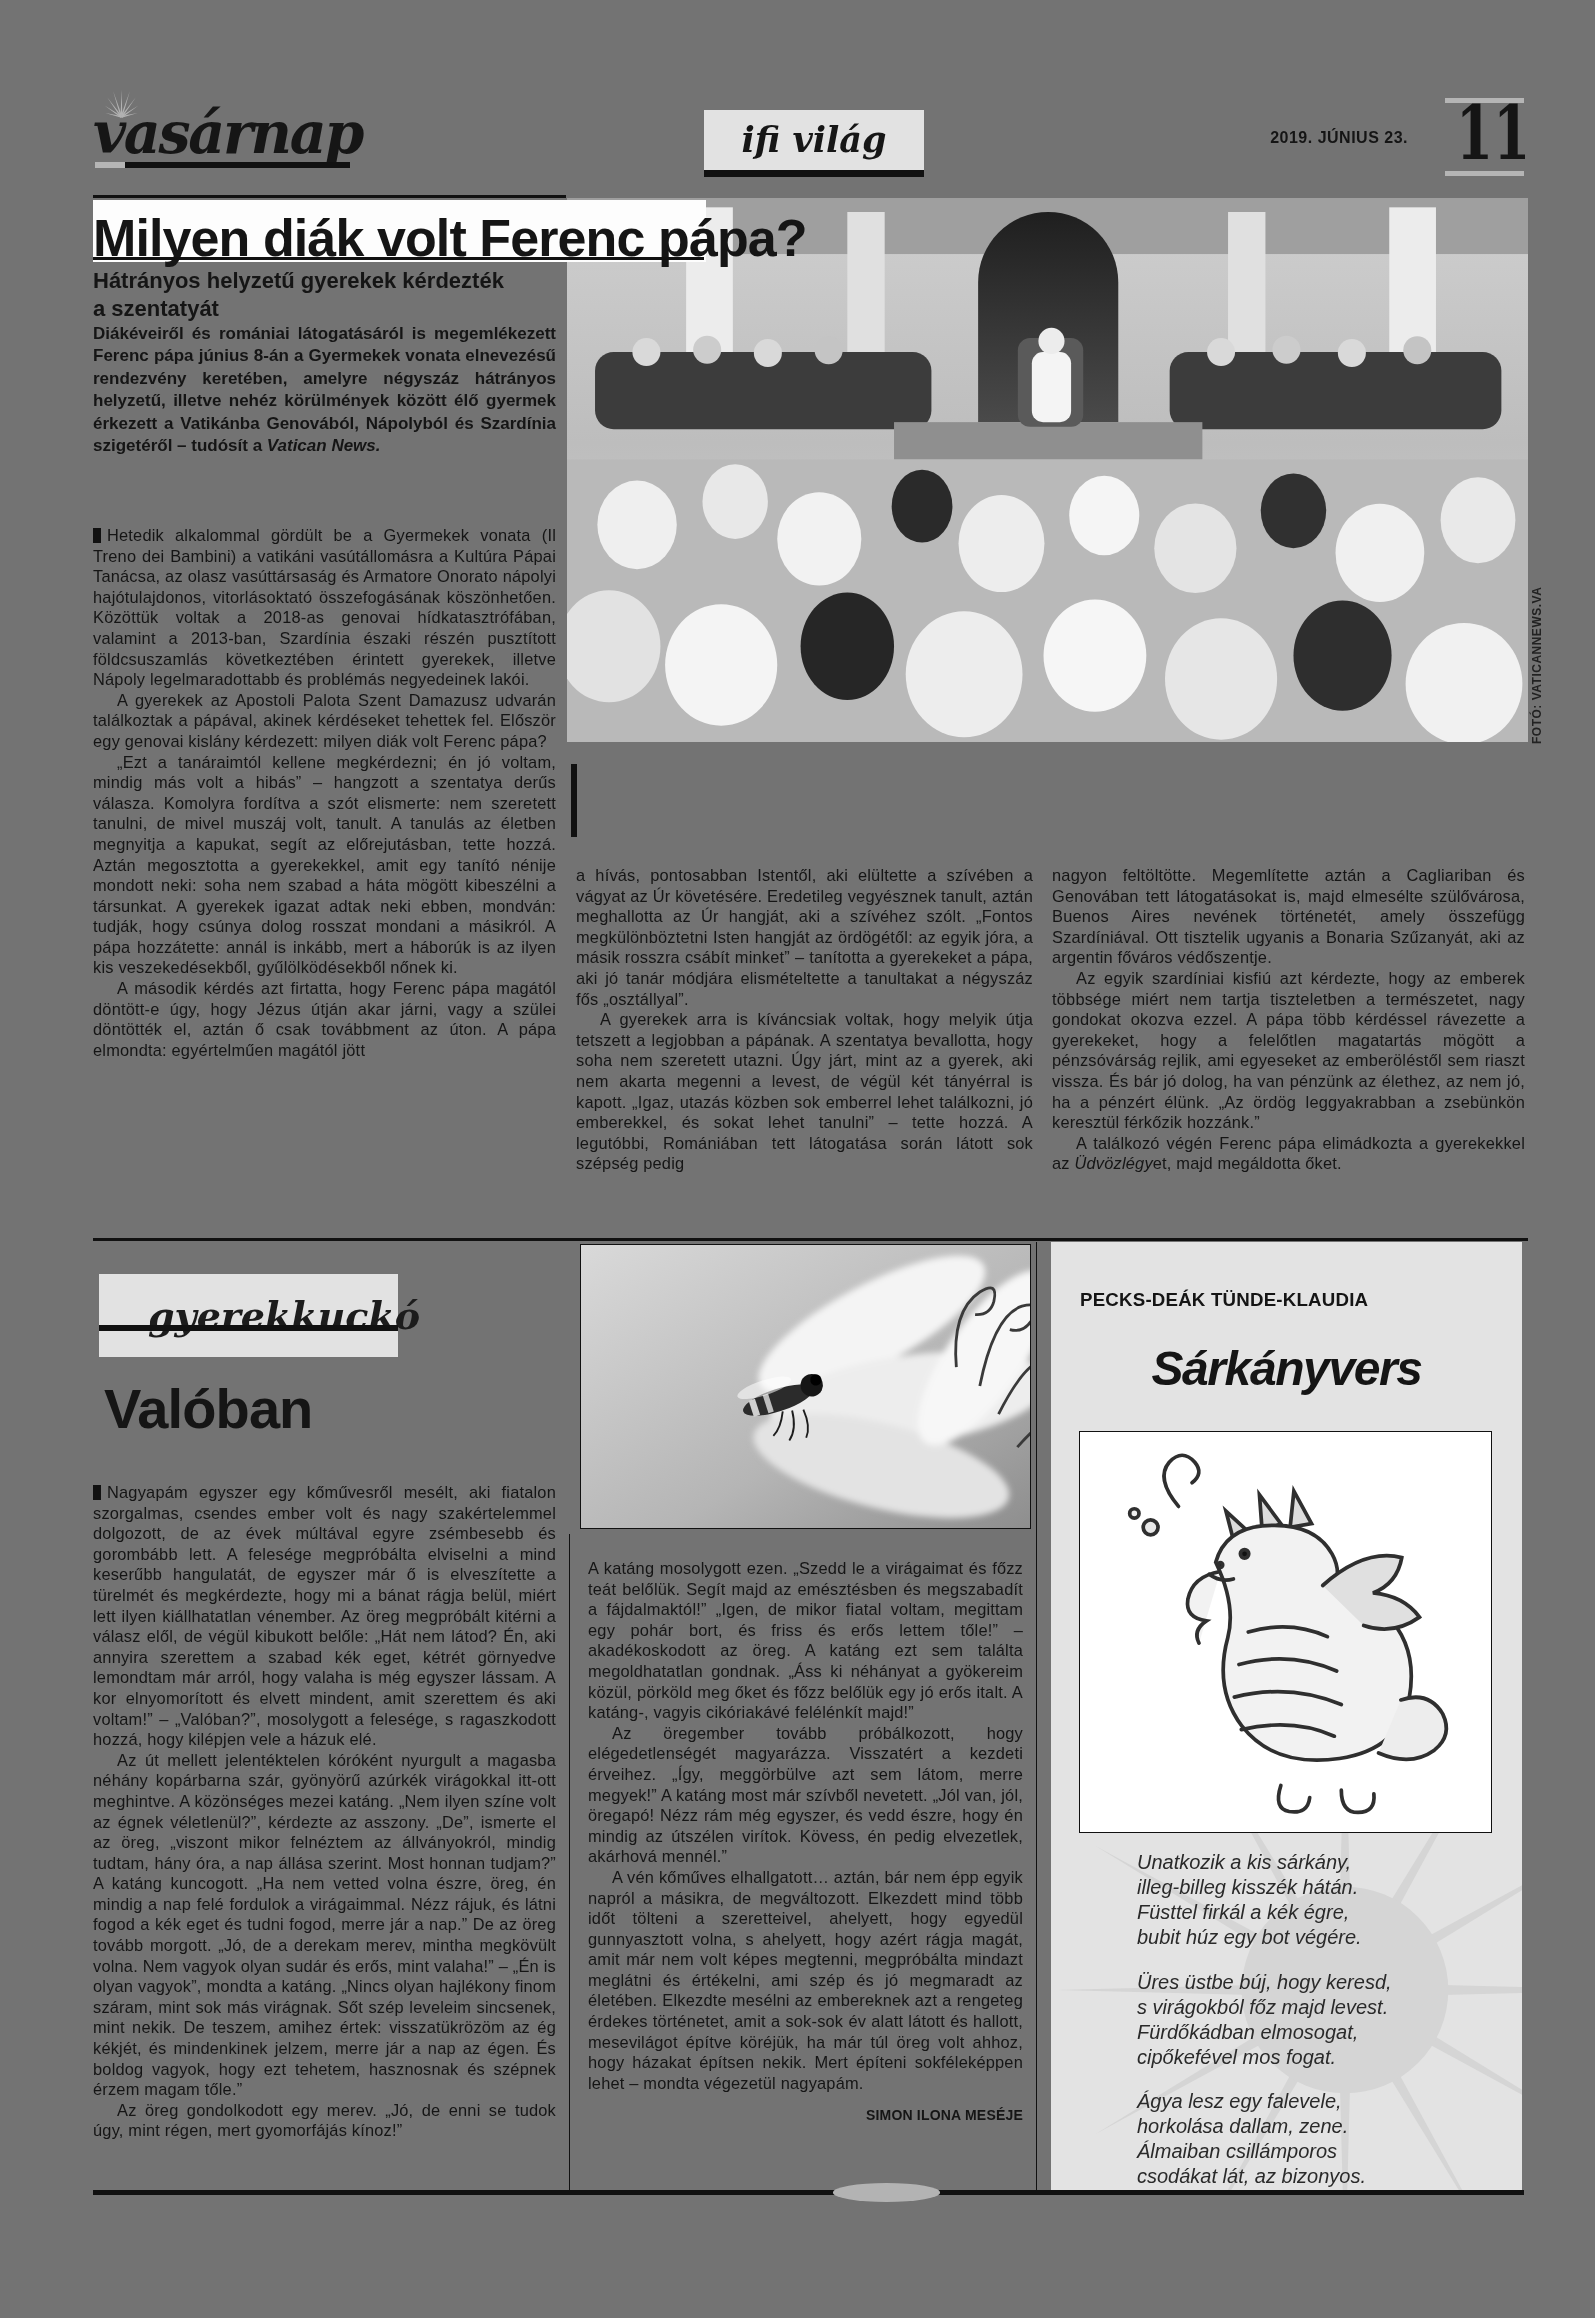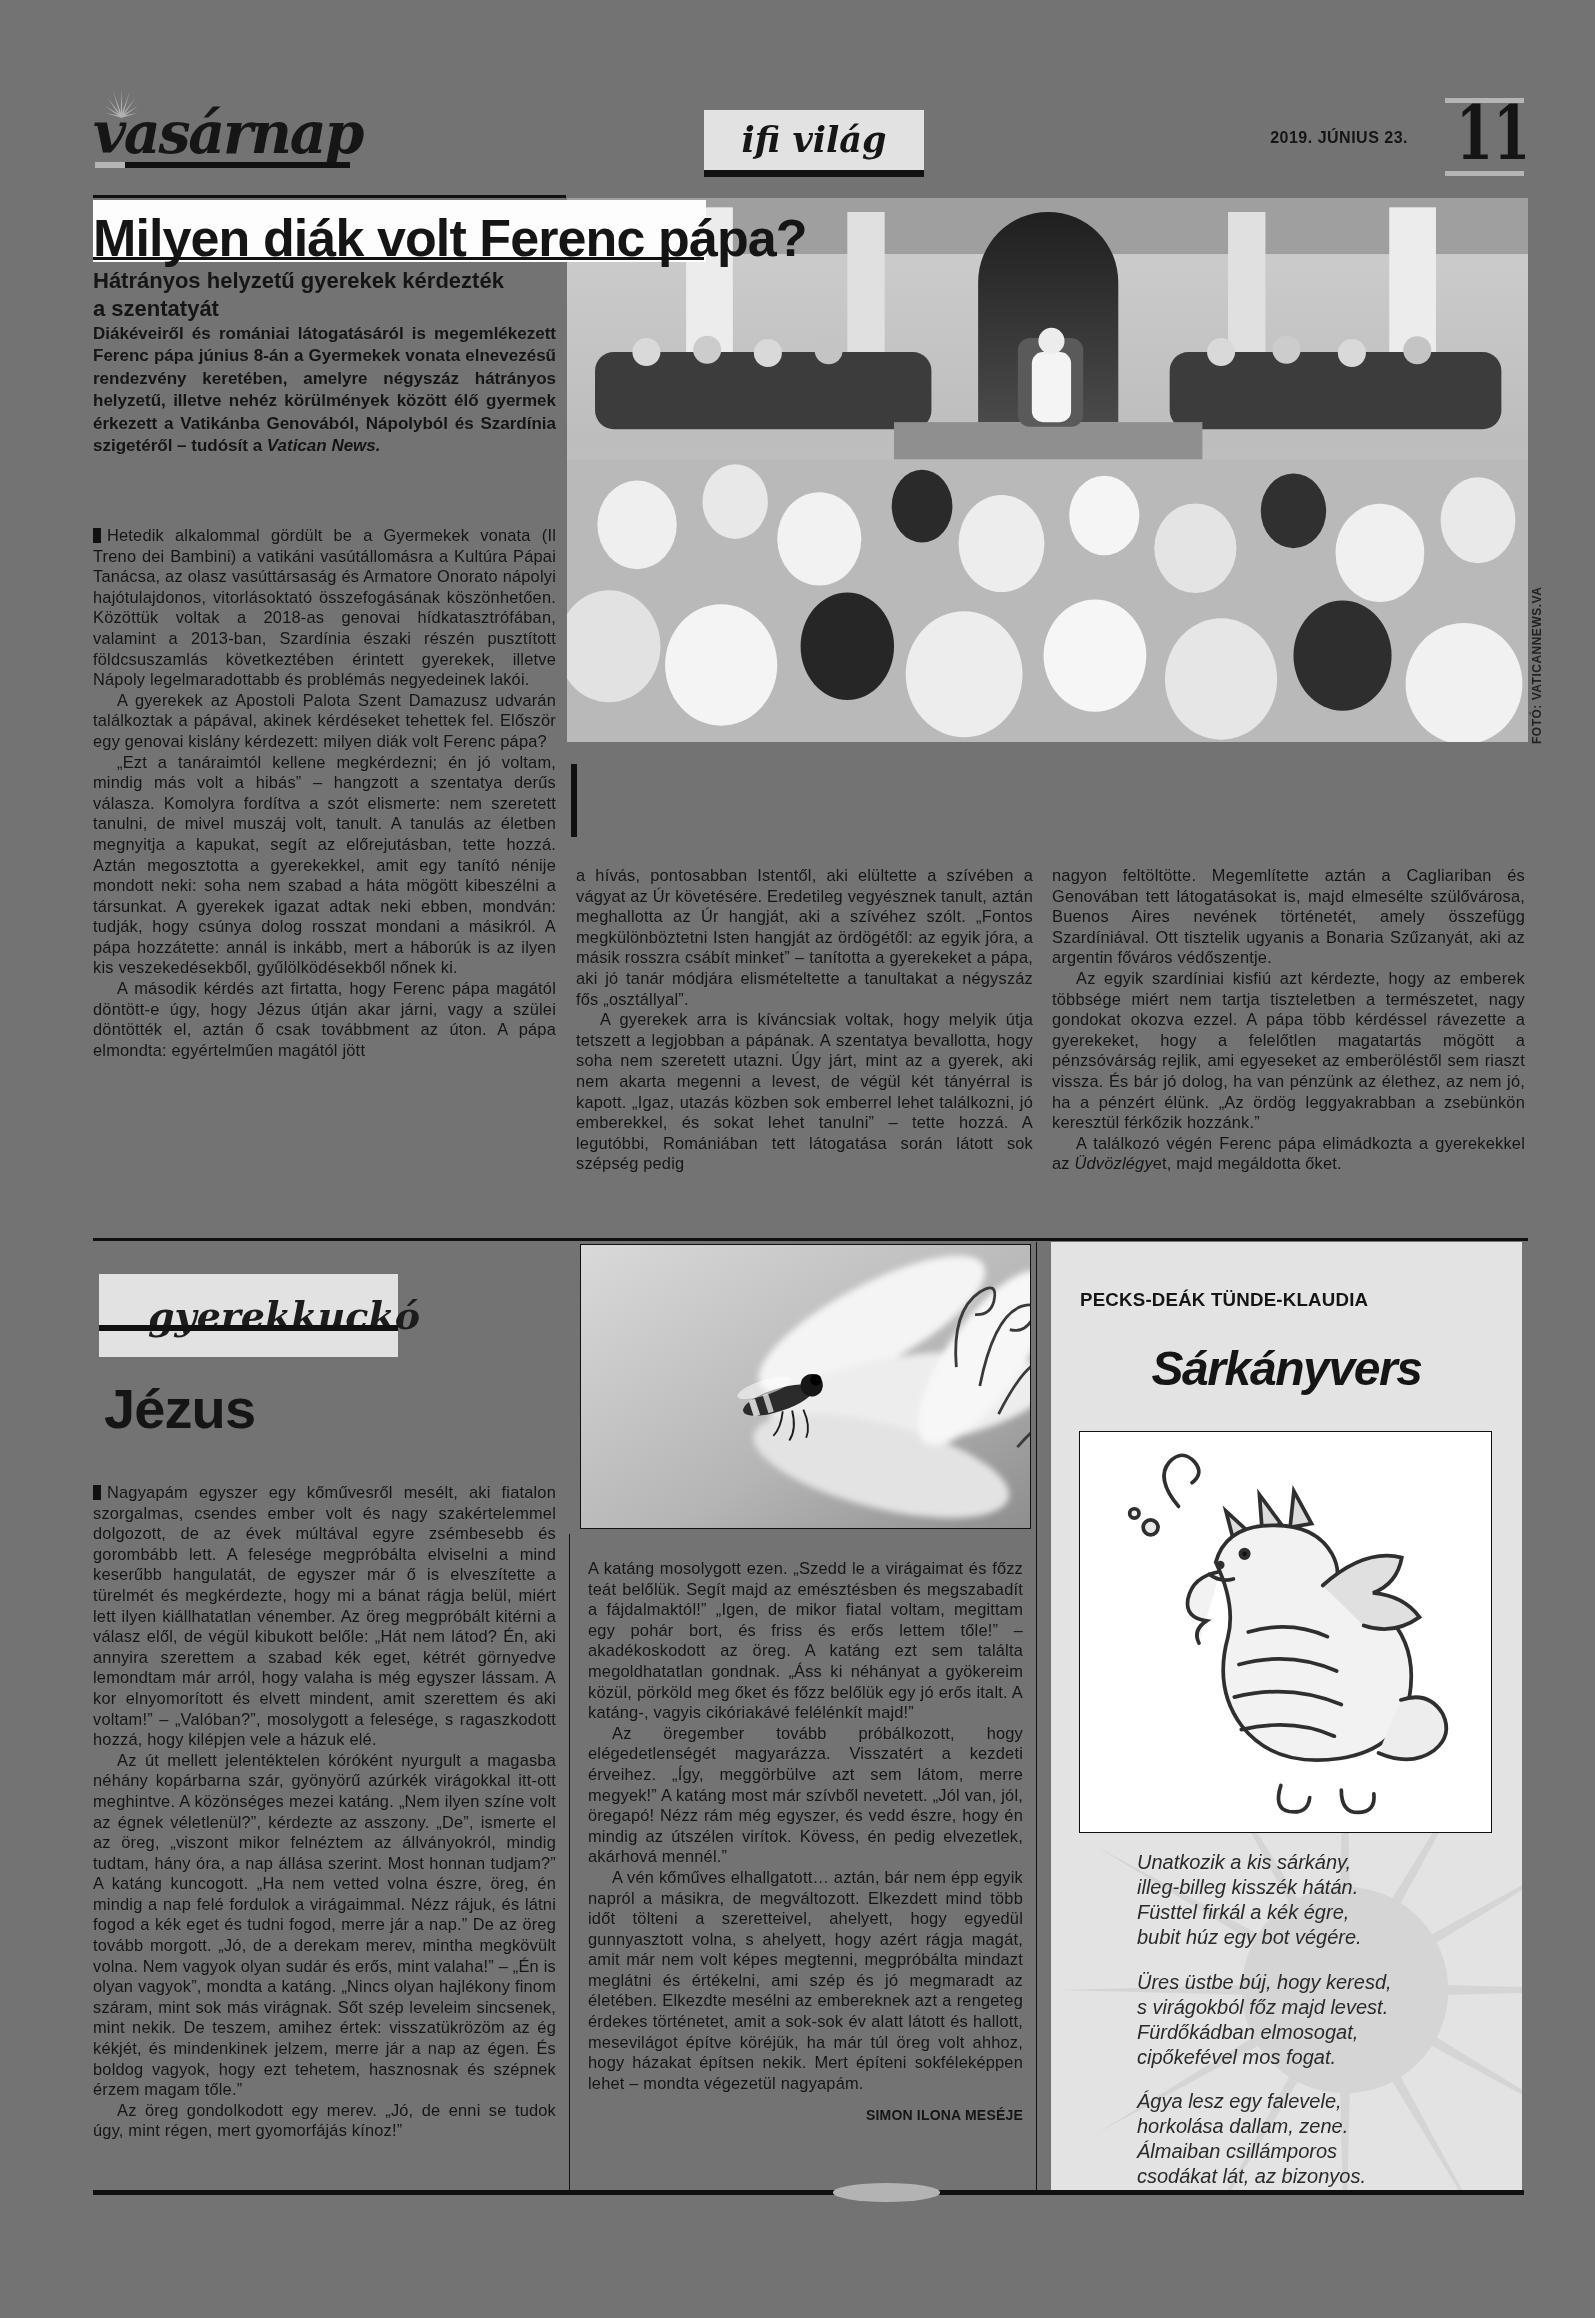--- a/index.html
+++ b/index.html
@@ -179,21 +179,21 @@
     <p>Az egyik szardíniai kisfiú azt kérdezte, hogy az emberek többsége miért nem tartja tiszteletben a természetet, nagy gondokat okozva ezzel. A pápa több kérdéssel rávezette a gyerekeket, hogy a felelőtlen magatartás mögött a pénzsóvárság rejlik, ami egyeseket az emberöléstől sem riaszt vissza. És bár jó dolog, ha van pénzünk az élethez, az nem jó, ha a pénzért élünk. „Az ördög leggyakrabban a zsebünkön keresztül férkőzik hozzánk.”</p>
     <p><span>A találkozó végén Ferenc pápa elimádkozta a gyerekekkel az </span><i>Üdvözlégy</i><span>et, majd megáldotta őket.</span></p>
   </div>
 
   <div id="rule-mid" class="rule"></div>
 
   <div id="kids-box" class="abs">
     <span>gyerekkuckó</span>
   </div>
   <div id="kids-bar" class="rule"></div>
-  <div id="kids-title" class="abs">Jézus</div>
+  <div id="kids-title" class="abs">Valóban</div>
 
   <div id="k-col1" class="body-col">
     <p class="first"><span class="bullet"></span><span>Nagyapám egyszer egy kőművesről mesélt, aki fiatalon szorgalmas, csendes ember volt és nagy szakértelemmel dolgozott, de az évek múltával egyre zsémbesebb és gorombább lett. A felesége megpróbálta elviselni a mind keserűbb hangulatát, de egyszer már ő is elveszítette a türelmét és megkérdezte, hogy mi a bánat rágja belül, miért lett ilyen kiállhatatlan vénember. Az öreg megpróbált kitérni a válasz elől, de végül kibukott belőle: „Hát nem látod? Én, aki annyira szerettem a szabad kék eget, kétrét görnyedve lemondtam már arról, hogy valaha is még egyszer lássam. A kor elnyomorított és elvett mindent, amit szerettem és aki voltam!” – „Valóban?”, mosolygott a felesége, s ragaszkodott hozzá, hogy kilépjen vele a házuk elé.</span></p>
     <p>Az út mellett jelentéktelen kóróként nyurgult a magasba néhány kopárbarna szár, gyönyörű azúrkék virágokkal itt-ott meghintve. A közönséges mezei katáng. „Nem ilyen színe volt az égnek véletlenül?”, kérdezte az asszony. „De”, ismerte el az öreg, „viszont mikor felnéztem az állványokról, mindig tudtam, hány óra, a nap állása szerint. Most honnan tudjam?” A katáng kuncogott. „Ha nem vetted volna észre, öreg, én mindig a nap felé fordulok a virágaimmal. Nézz rájuk, és látni fogod a kék eget és tudni fogod, merre jár a nap.” De az öreg tovább morgott. „Jó, de a derekam merev, mintha megkövült volna. Nem vagyok olyan sudár és erős, mint valaha!” – „Én is olyan vagyok”, mondta a katáng. „Nincs olyan hajlékony finom száram, mint sok más virágnak. Sőt szép leveleim sincsenek, mint nekik. De teszem, amihez értek: visszatükrözöm az ég kékjét, és mindenkinek jelzem, merre jár a nap az égen. És boldog vagyok, hogy ezt tehetem, hasznosnak és szépnek érzem magam tőle.”</p>
     <p>Az öreg gondolkodott egy merev. „Jó, de enni se tudok úgy, mint régen, mert gyomorfájás kínoz!”</p>
   </div>
 
   <div id="photo-flower" class="abs">
     <svg width="100%" height="100%" viewBox="0 0 957 602" preserveAspectRatio="none">
       <defs>

